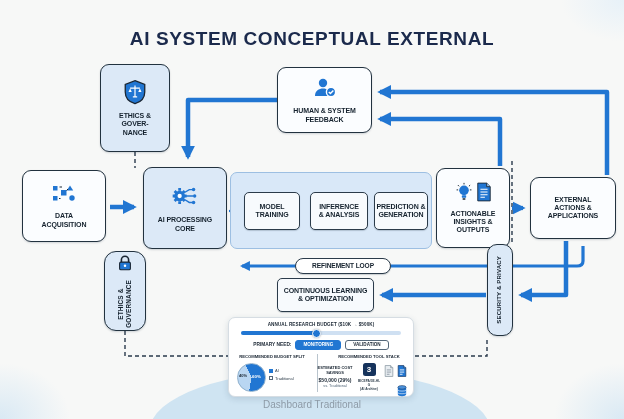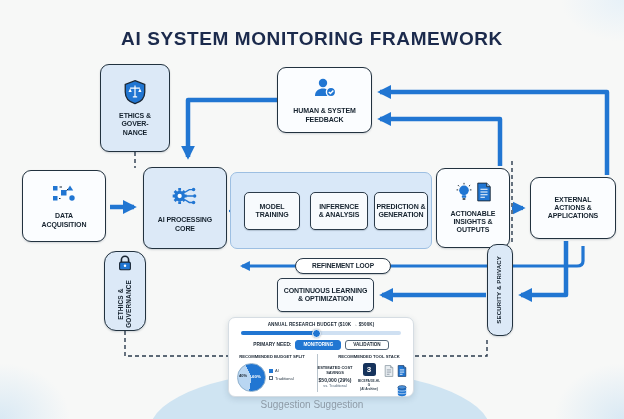--- a/index.html
+++ b/index.html
@@ -90,21 +90,21 @@
     font-size:10px;color:#8d9aa6;z-index:4;
   }
 </style>
 </head>
 <body>
 
 <div id="stage">
 
   <div class="ellipse-bg"></div>
 
-  <div class="title">AI SYSTEM MONITORING FRAMEWORK</div>
+  <div class="title">AI SYSTEM CONCEPTUAL EXTERNAL</div>
 
   <svg class="wires" width="624" height="419" viewBox="0 0 624 419">
     <defs>
       <marker id="ah" viewBox="0 0 10 10" refX="8" refY="5" markerWidth="3.1" markerHeight="3.1" orient="auto-start-reverse">
         <path d="M0,0 L10,5 L0,10 z" fill="#2176d2"></path>
       </marker>
     </defs>
 
     <g stroke="#2a3a4c" stroke-width="1.4" stroke-dasharray="4 3" fill="none">
       <path d="M135,152 V168"></path>
@@ -350,15 +350,15 @@
               <g stroke="#ffffff" stroke-width=".7" fill="none">
                   <path d="M1 6.2 C2.5 7.4 9.5 7.4 11 6.2 M1 9.4 C2.5 10.6 9.5 10.6 11 9.4"></path>
                 </g>
             </svg>
           </span>
         </div>
       </div>
     </div>
   </div>
 
-  <div class="caption">Suggestion Suggestion</div>
+  <div class="caption">Dashboard Traditional</div>
 
 </div>
 
 </body></html>

